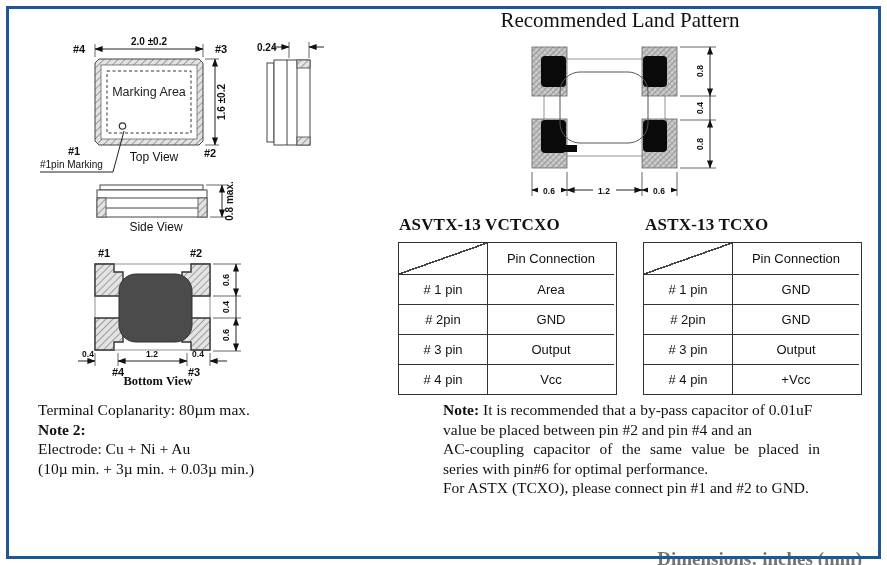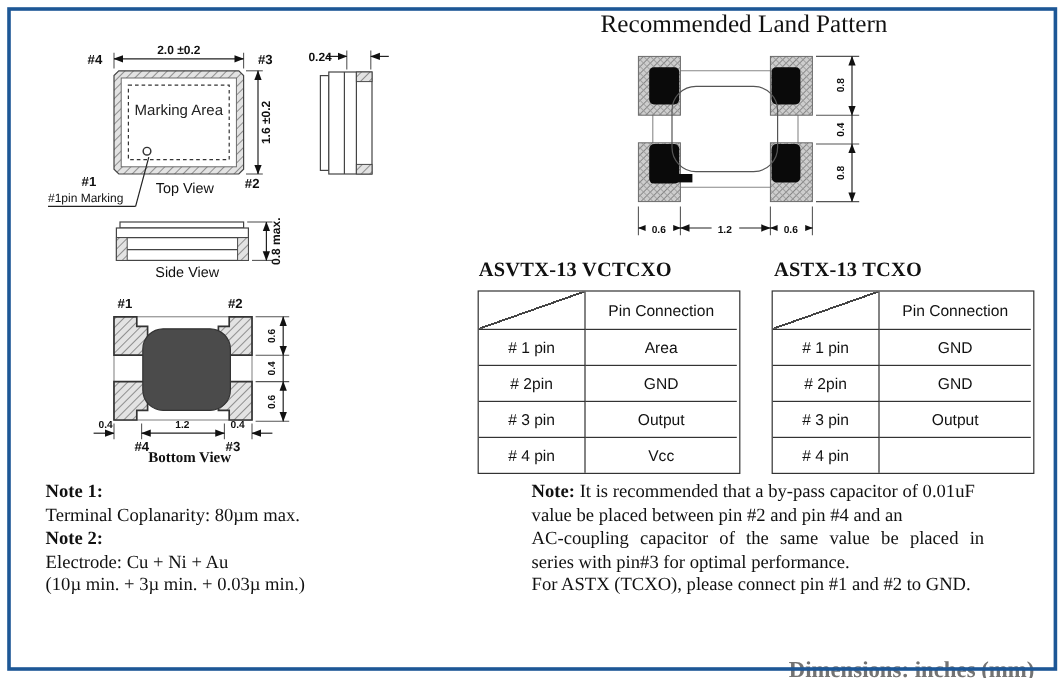--- a/index.html
+++ b/index.html
@@ -238,34 +238,34 @@
   <div class="pin-table tp2">
     <div class="cell hdr diag"></div>
     <div class="cell hdr">Pin Connection</div>
     <div class="cell"># 1 pin</div>
     <div class="cell">GND</div>
     <div class="cell"># 2pin</div>
     <div class="cell">GND</div>
     <div class="cell"># 3 pin</div>
     <div class="cell">Output</div>
     <div class="cell last"># 4 pin</div>
+    <div class="cell last">+Vcc</div>
   </div>
 
   <div class="notes-left">
-    <div><span class="nb">Note 1:</span></div>
     <div>Terminal Coplanarity: 80µm max.</div>
     <div><span class="nb">Note 2:</span></div>
     <div>Electrode: Cu + Ni + Au</div>
     <div>(10µ min. + 3µ min. + 0.03µ min.)</div>
   </div>
 
   <div class="notes-right">
     <div><span class="nb">Note:</span><span> It is recommended that a by-pass capacitor of 0.01uF</span></div>
     <div>value be placed between pin #2 and pin #4 and an</div>
     <div class="just">AC-coupling capacitor of the same value be placed in</div>
-    <div>series with pin#3 for optimal performance.</div>
+    <div>series with pin#6 for optimal performance.</div>
     <div>For ASTX (TCXO), please connect pin #1 and #2 to GND.</div>
   </div>
 
   <div class="dim-note">Dimensions: inches (mm)</div>
 
   <div class="frame"></div>
 </div>
 
 </body></html>

